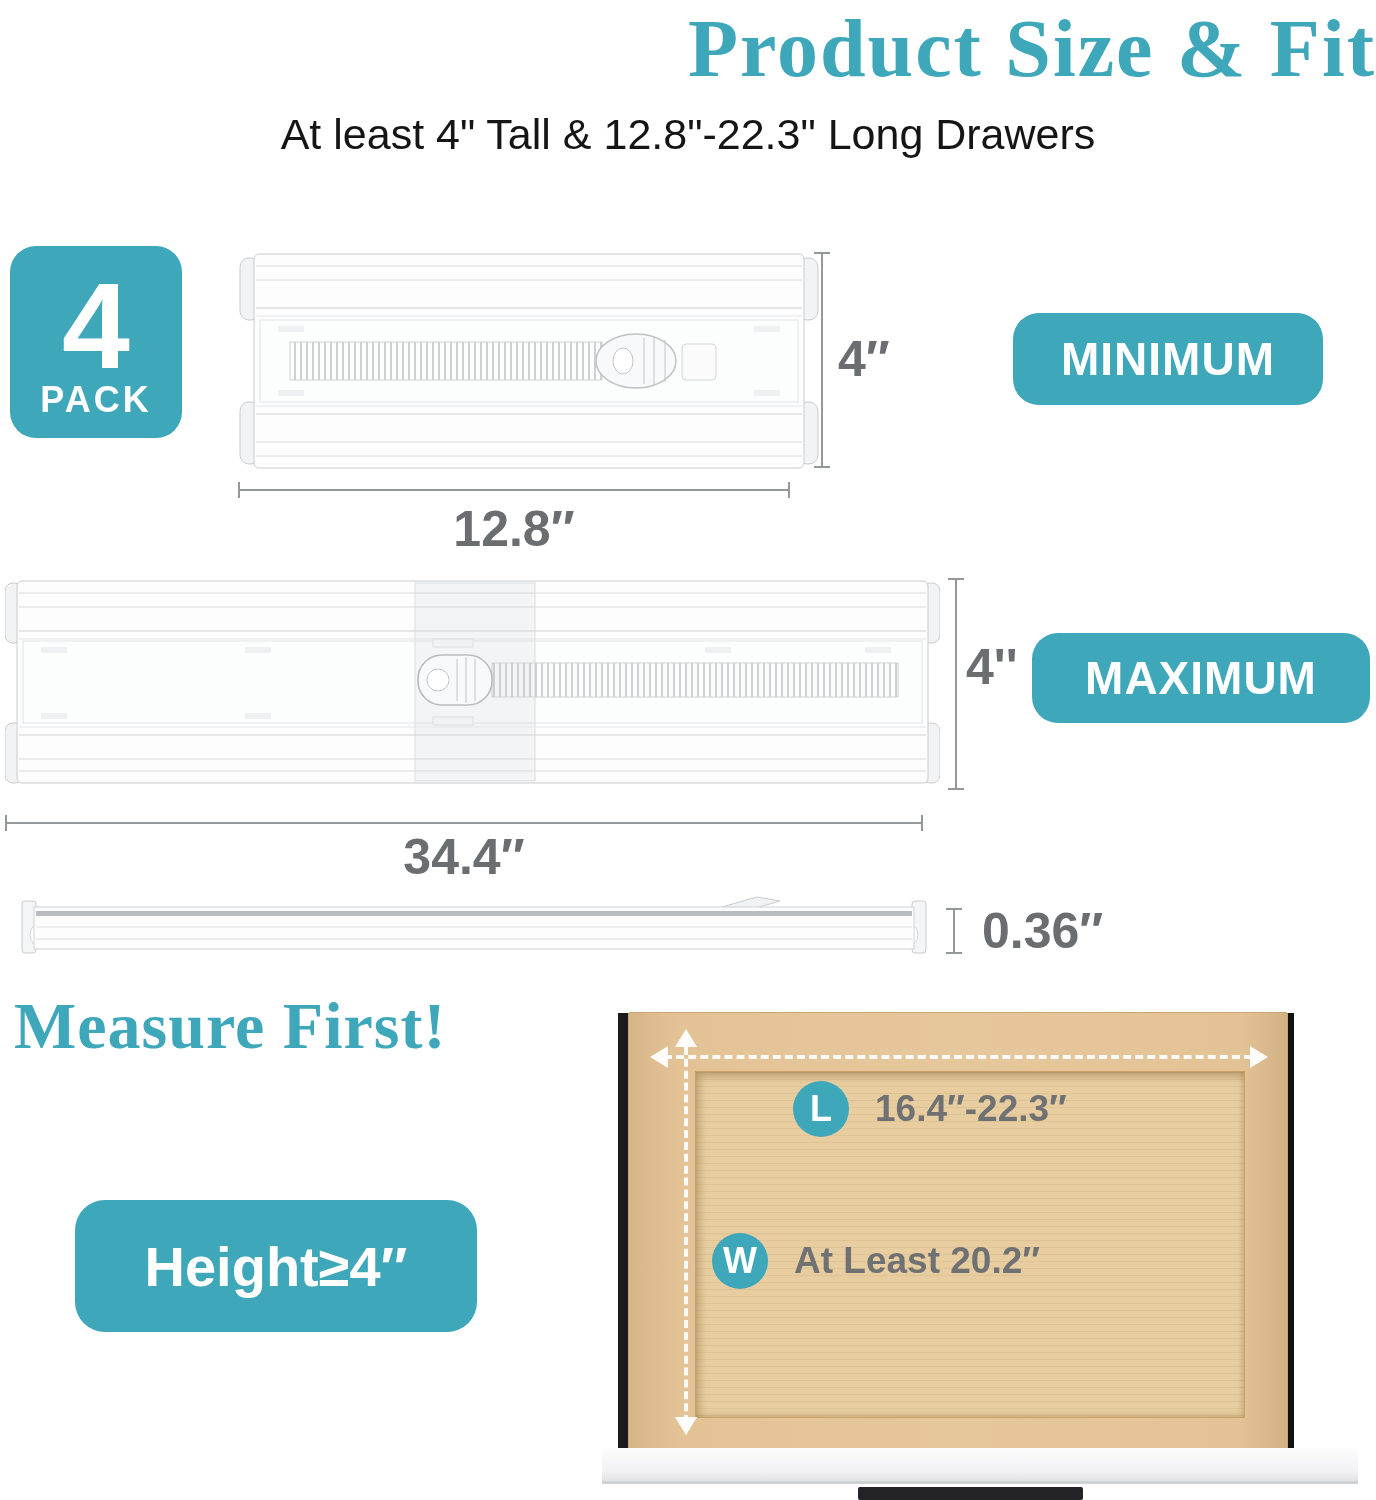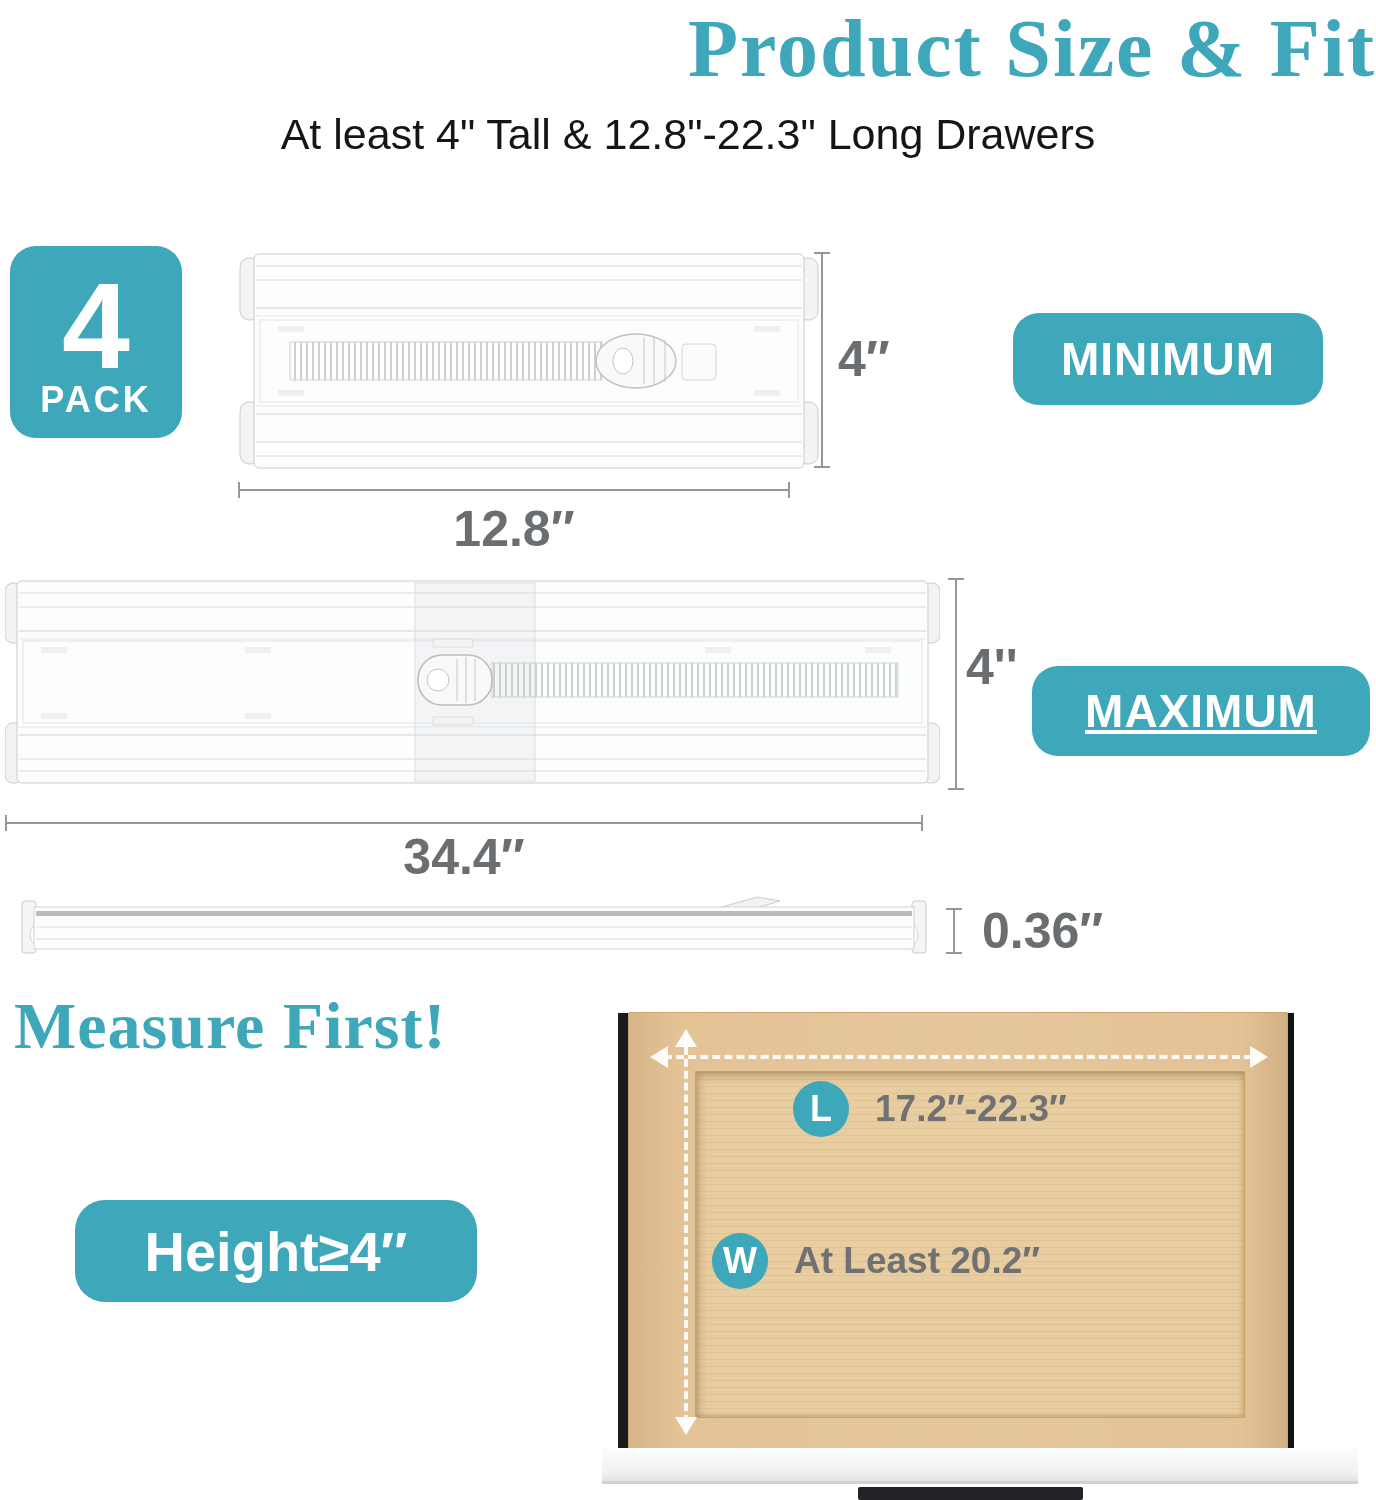--- a/index.html
+++ b/index.html
@@ -31,22 +31,22 @@
   }
   
   .pill{
     background:var(--teal);color:#fff;display:flex;align-items:center;justify-content:center;
     font-weight:bold;
   }
   .pack-badge{left:10px;top:246px;width:172px;height:192px;border-radius:26px;flex-direction:column;}
   .pack-badge .num{font-size:122px;line-height:108px;margin-top:8px;}
   .pack-badge .word{font-size:36px;letter-spacing:3px;line-height:40px;}
   .badge-min{left:1013px;top:313px;width:310px;height:92px;border-radius:26px;font-size:46px;letter-spacing:1px;}
-  .badge-max{left:1032px;top:666px;width:338px;height:90px;border-radius:26px;font-size:46px;letter-spacing:1px;text-decoration:underline;}
-  .badge-height{left:75px;top:1200px;width:402px;height:102px;border-radius:30px;font-size:56px;}
+  .badge-max{left:1032px;top:633px;width:338px;height:90px;border-radius:26px;font-size:46px;letter-spacing:1px;}
+  .badge-height{left:75px;top:1200px;width:402px;height:132px;border-radius:30px;font-size:56px;}
   
   .vdim{width:16px;}
   .vdim .ln{position:absolute;left:7px;top:0;bottom:0;width:2px;background:var(--dimension-gray);}
   .vdim .cap{position:absolute;left:0;width:16px;height:2px;background:var(--dimension-gray);}
   .hdim{height:16px;}
   .hdim .ln{position:absolute;top:7px;left:0;right:0;height:2px;background:var(--dimension-gray);}
   .hdim .cap{position:absolute;top:0;width:2px;height:16px;background:var(--dimension-gray);}
   .cap-t{top:0;} .cap-b{bottom:0;} .cap-l{left:0;} .cap-r{right:0;}
   .dimlabel{font-size:50px;font-weight:bold;color:var(--label-gray);white-space:nowrap;}
   .center-x{transform:translateX(-50%);text-align:right;}
@@ -234,21 +234,21 @@
       <div class="wood-inner"></div>
     </div>
     <div class="abs dash-h"></div>
     <div class="abs dash-v"></div>
     <div class="abs ah ah-left"></div>
     <div class="abs ah ah-right"></div>
     <div class="abs ah ah-up"></div>
     <div class="abs ah ah-down"></div>
     <div class="abs marker-row row-l">
       <div class="marker-circle">L</div>
-      <div class="marker-text">17.2″-22.3″</div>
+      <div class="marker-text">16.4″-22.3″</div>
     </div>
     <div class="abs marker-row row-w">
       <div class="marker-circle">W</div>
       <div class="marker-text">At Least 20.2″</div>
     </div>
     <div class="abs shelf"></div>
     <div class="abs handle"></div>
   </div>
 
 </div>

